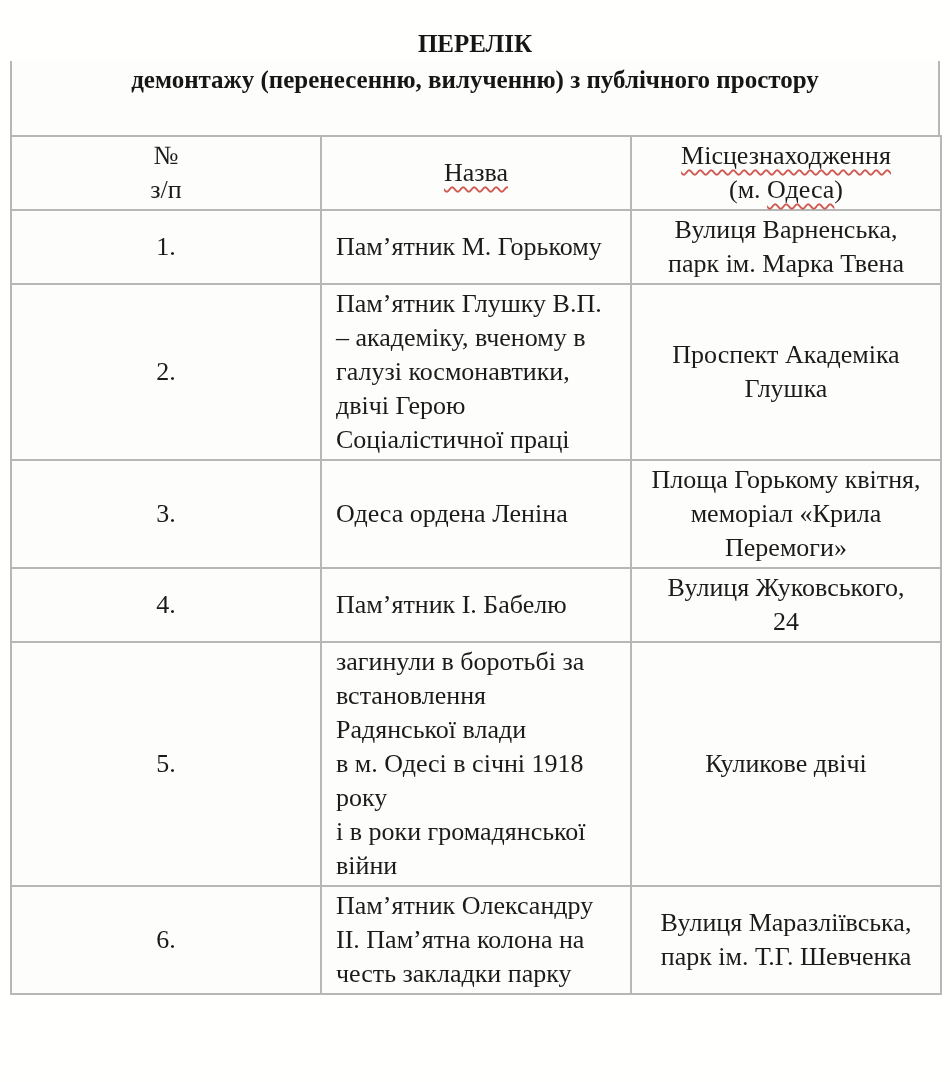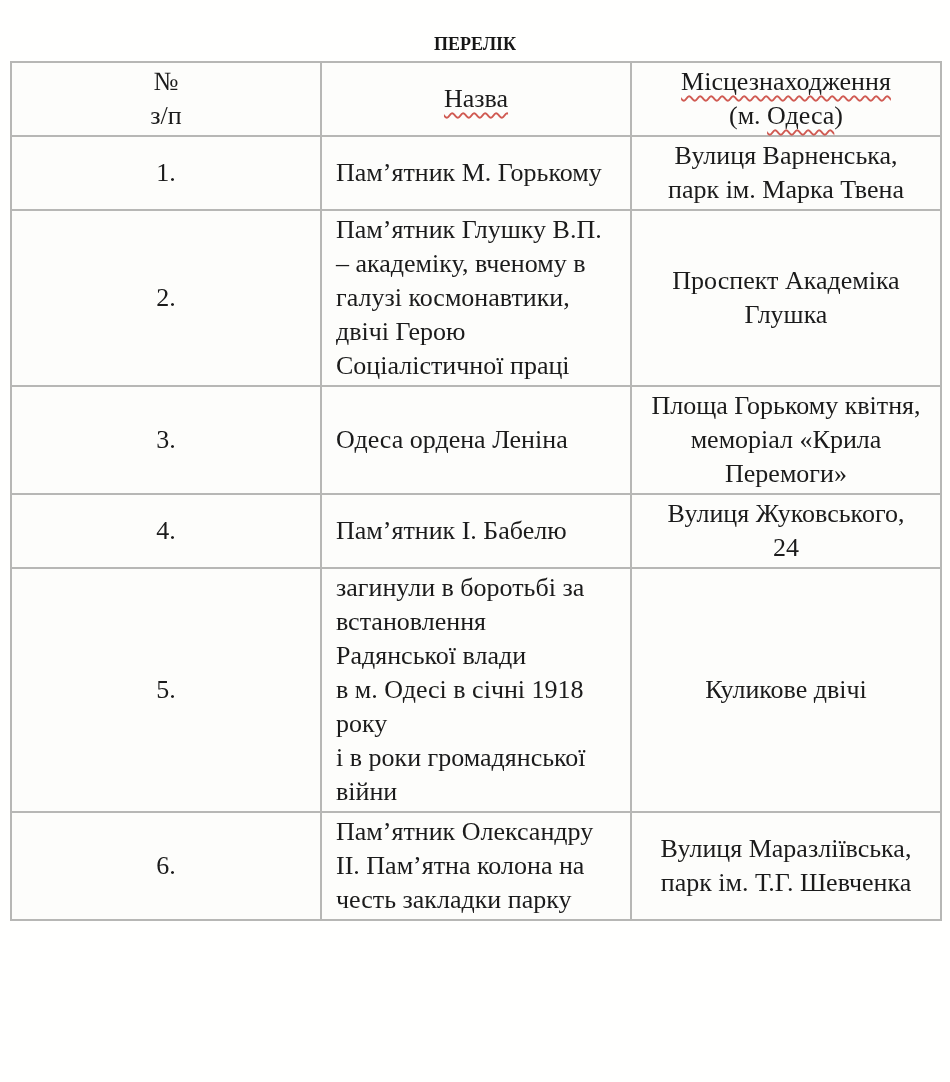--- a/index.html
+++ b/index.html
@@ -2,21 +2,21 @@
 <html><head>
 <meta charset="utf-8">
 <style>
   html,body{margin:0;padding:0;background:#ffffff;}
   .page{
     width:950px;height:1082px;position:relative;background:#fffffe;
     font-family:"Liberation Serif","DejaVu Serif",serif;color:#1b1b1b;
     overflow:hidden;
   }
   .title-line{
-    text-align:center;font-weight:bold;font-size:18px;line-height:34px;
+    text-align:center;font-weight:bold;font-size:25px;line-height:34px;
     color:#161616;
   }
   .title-1{padding-top:27px;}
   .pre-table{
     margin:0 10px;height:74px;box-sizing:border-box;
     border-left:2px solid #b7b7b5;border-right:2px solid #b7b7b5;
     background:#fdfdfb;
   }
   .pre-table .title-line{padding-top:2px;}
   table.doc{
@@ -50,20 +50,23 @@
     text-underline-offset:5px;
   }
 </style>
 </head>
 <body>
 
 <div class="page">
 
   <div class="title-line title-1">ПЕРЕЛІК</div>
 
+  <div class="pre-table">
+    <div class="title-line">демонтажу (перенесенню, вилученню) з публічного простору</div>
+  </div>
 
   <table class="doc">
     <colgroup>
         <col class="c1">
         <col class="c2">
         <col class="c3">
       </colgroup>
 
     <tbody>
         <tr class="r-head">

